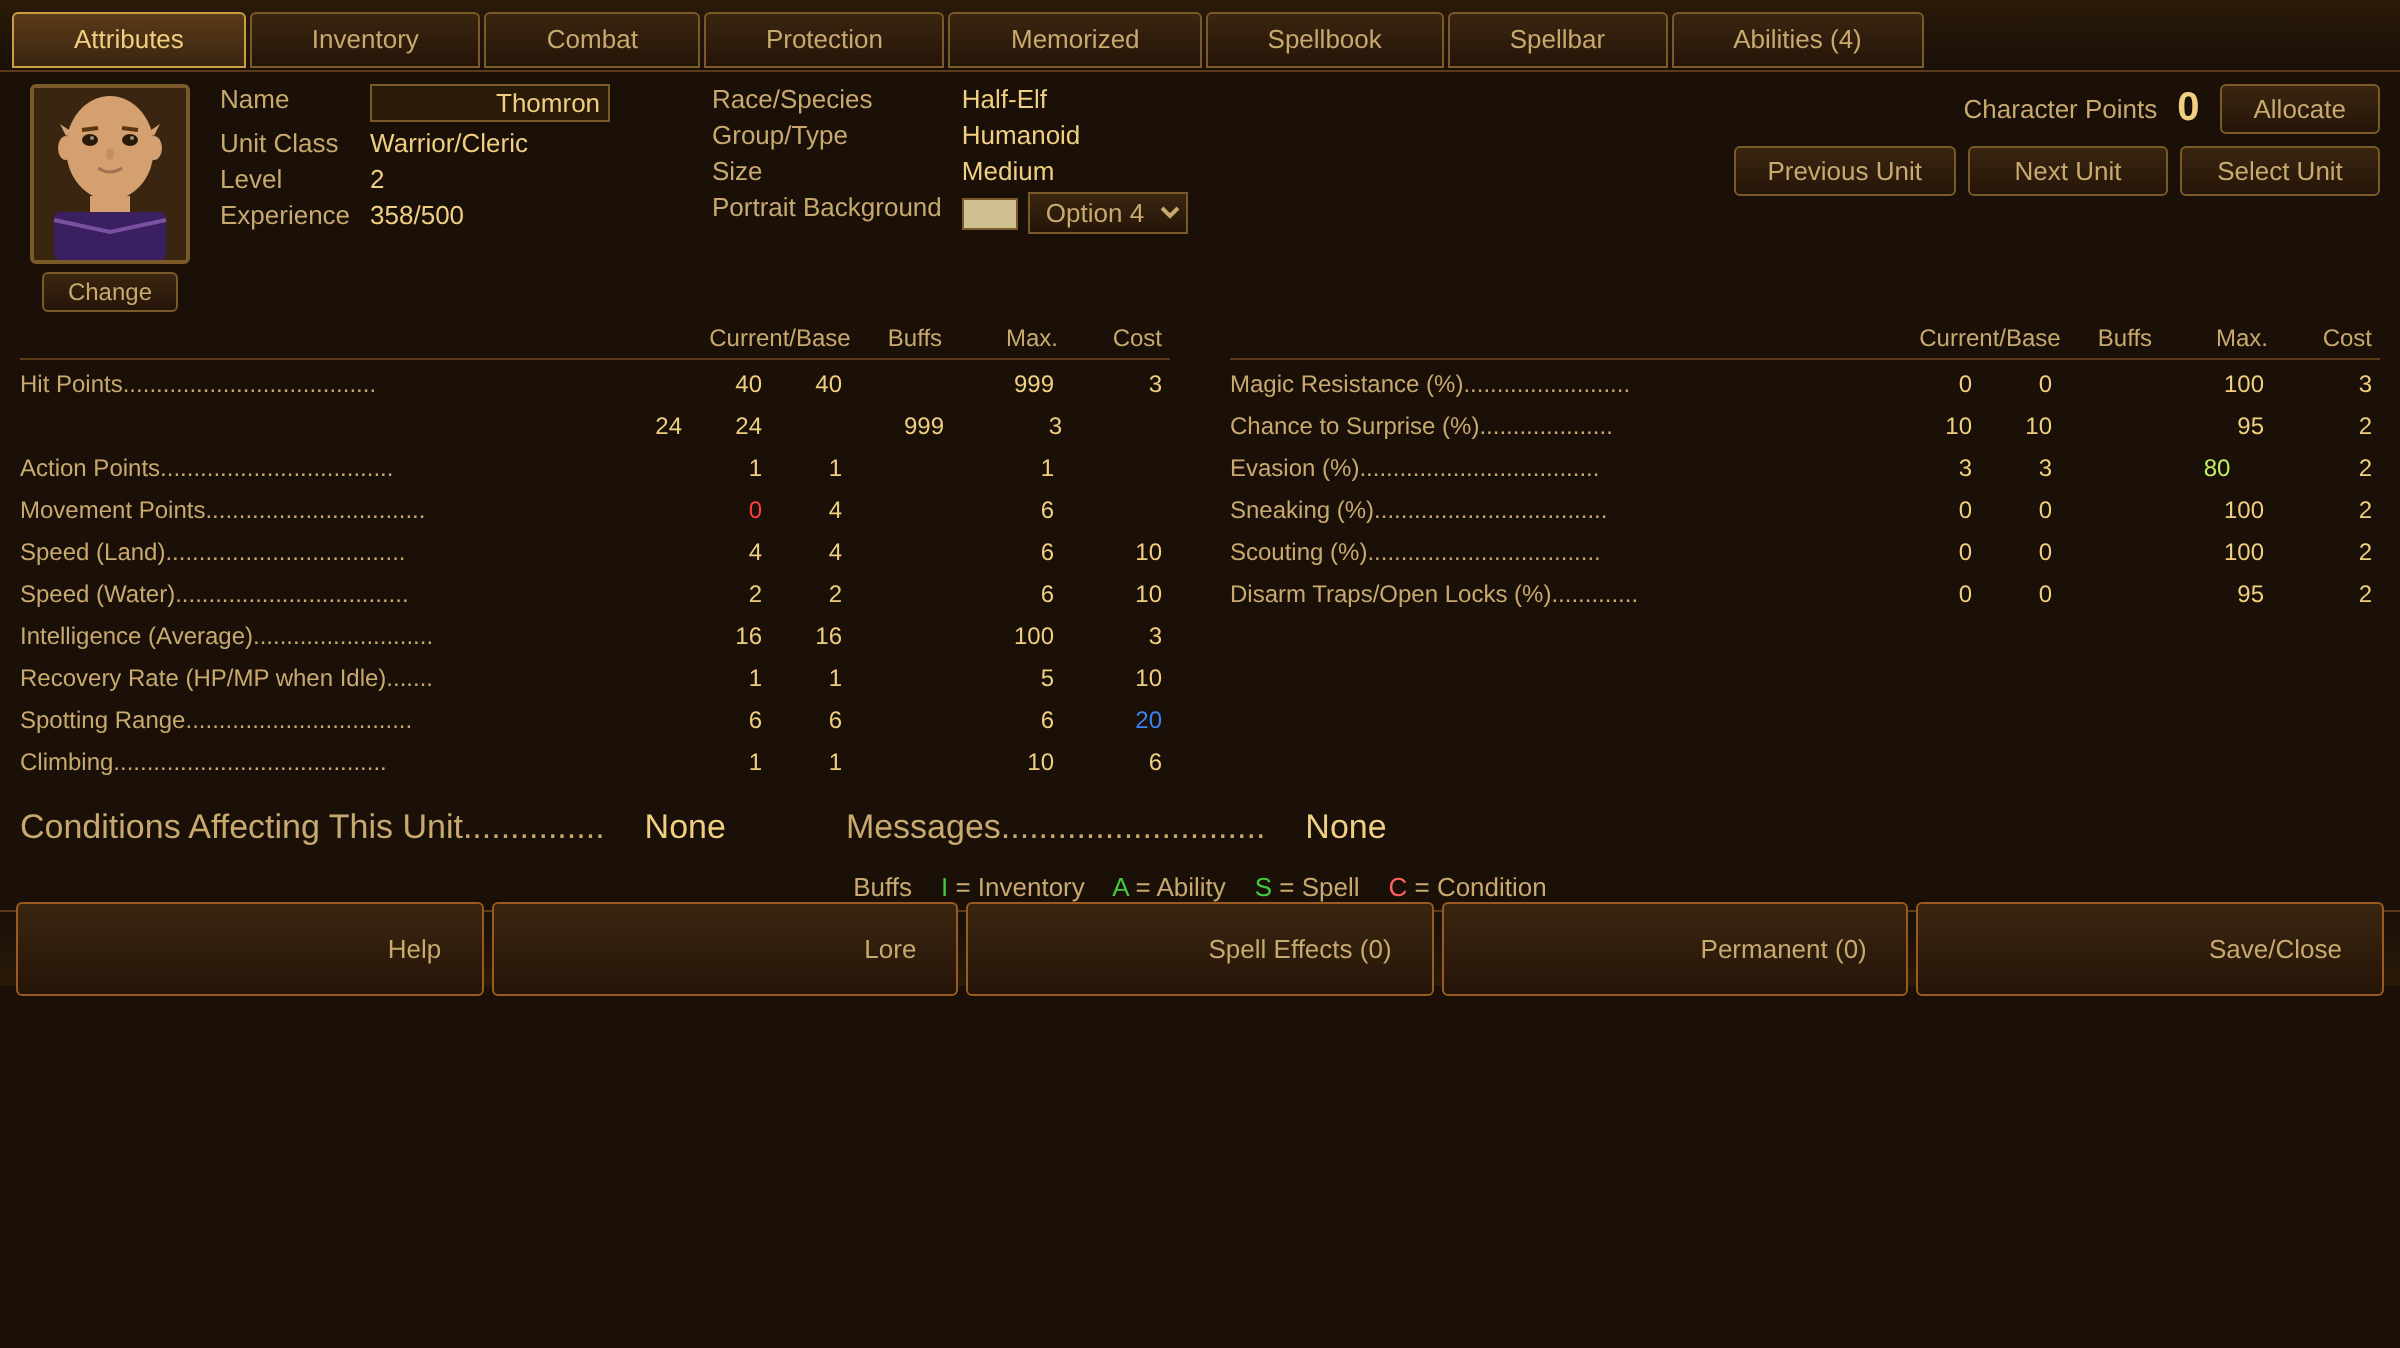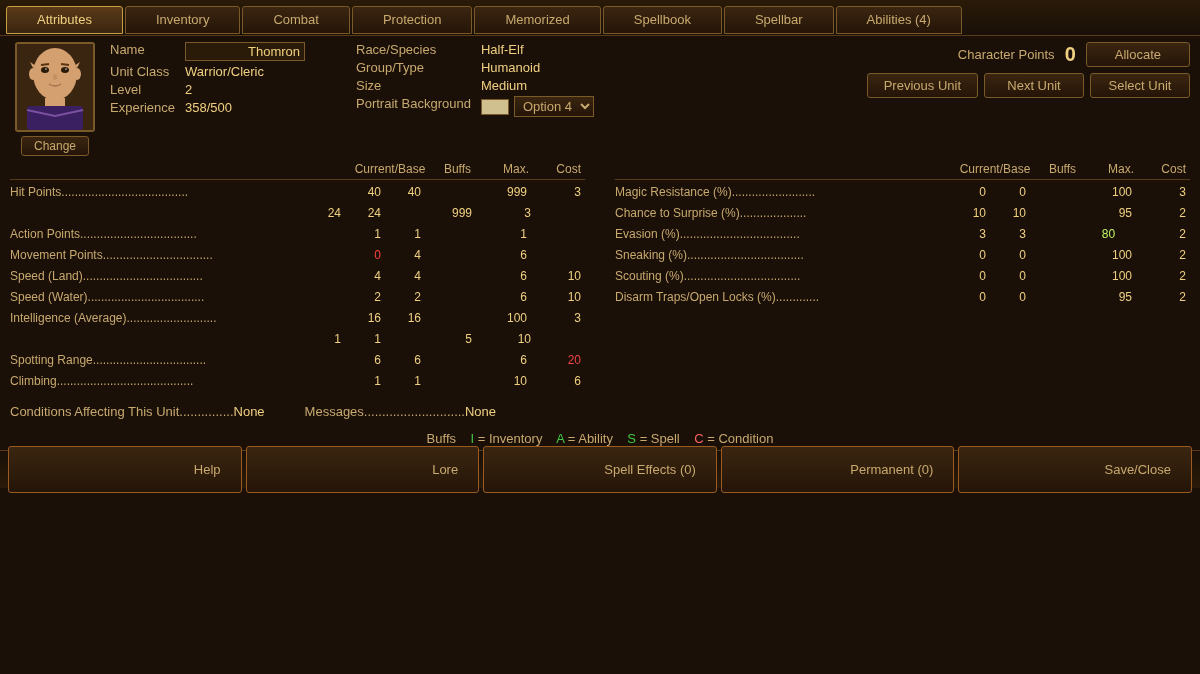--- a/index.html
+++ b/index.html
@@ -91,21 +91,21 @@
       border: 1px solid #7a5a28;
       color: #c8a96e;
       font-size: 13px;
       padding: 1px 4px;
     }
     .allocate-btn {
       background: linear-gradient(to bottom, #3a2510, #251508);
       border: 1px solid #7a5a28;
       border-radius: 3px;
       color: #c8a96e;
-      padding: 4px 28px;
+      padding: 4px 16px;
       cursor: pointer;
       font-size: 13px;
     }
     .nav-btn {
       background: linear-gradient(to bottom, #3a2510, #251508);
       border: 1px solid #7a5a28;
       border-radius: 3px;
       color: #c8a96e;
       padding: 4px 16px;
       cursor: pointer;
@@ -123,21 +123,22 @@
     }
 
     .stats-table {
       flex: 1;
     }
 
     
     .conditions-row {
       display: flex;
       padding: 8px 10px;
-      font-size: 13px;
+      gap: 20px;
+      font-size: 17px;
     }
 
     
     .buffs-legend {
       text-align: center;
       padding: 4px;
       font-size: 13px;
       color: #c8a96e;
       background: #1a1008;
     }
@@ -351,33 +352,34 @@
         </div>
         <div style="display: grid; grid-template-columns: 1fr 40px 40px 55px 55px 50px; font-size: 12px; line-height: 1.75; color: rgb(200, 169, 110);">
           <span style="overflow: hidden; white-space: nowrap;">Intelligence (Average)...........................</span>
           <span style="text-align: right; padding-right: 4px; color: rgb(240, 208, 128);">16</span>
           <span style="text-align: right; padding-right: 4px; color: rgb(240, 208, 128);">16</span>
           <span style="text-align: center; color: rgb(240, 208, 128);"></span>
           <span style="text-align: right; padding-right: 8px; color: rgb(240, 208, 128);">100</span>
           <span style="text-align: right; padding-right: 4px; color: rgb(240, 208, 128);">3</span>
         </div>
         <div style="display: grid; grid-template-columns: 1fr 40px 40px 55px 55px 50px; font-size: 12px; line-height: 1.75; color: rgb(200, 169, 110);">
+          <span style="overflow: hidden; white-space: nowrap;">Recovery Rate (HP/MP when Idle).......</span>
           <span style="text-align: right; padding-right: 4px; color: rgb(240, 208, 128);">1</span>
           <span style="text-align: right; padding-right: 4px; color: rgb(240, 208, 128);">1</span>
           <span style="text-align: center; color: rgb(240, 208, 128);"></span>
           <span style="text-align: right; padding-right: 8px; color: rgb(240, 208, 128);">5</span>
           <span style="text-align: right; padding-right: 4px; color: rgb(240, 208, 128);">10</span>
         </div>
         <div style="display: grid; grid-template-columns: 1fr 40px 40px 55px 55px 50px; font-size: 12px; line-height: 1.75; color: rgb(200, 169, 110);">
           <span style="overflow: hidden; white-space: nowrap;">Spotting Range..................................</span>
           <span style="text-align: right; padding-right: 4px; color: rgb(240, 208, 128);">6</span>
           <span style="text-align: right; padding-right: 4px; color: rgb(240, 208, 128);">6</span>
           <span style="text-align: center; color: rgb(240, 208, 128);"></span>
           <span style="text-align: right; padding-right: 8px; color: rgb(240, 208, 128);">6</span>
-          <span style="text-align: right; padding-right: 4px; color: #ef4444;">20</span>
+          <span style="text-align: right; padding-right: 4px; color: #3b82f6;">20</span>
         </div>
         <div style="display: grid; grid-template-columns: 1fr 40px 40px 55px 55px 50px; font-size: 12px; line-height: 1.75; color: rgb(200, 169, 110);">
           <span style="overflow: hidden; white-space: nowrap;">Climbing.........................................</span>
           <span style="text-align: right; padding-right: 4px; color: rgb(240, 208, 128);">1</span>
           <span style="text-align: right; padding-right: 4px; color: rgb(240, 208, 128);">1</span>
           <span style="text-align: center; color: rgb(240, 208, 128);"></span>
           <span style="text-align: right; padding-right: 8px; color: rgb(240, 208, 128);">10</span>
           <span style="text-align: right; padding-right: 4px; color: rgb(240, 208, 128);">6</span>
         </div>
       </div>

